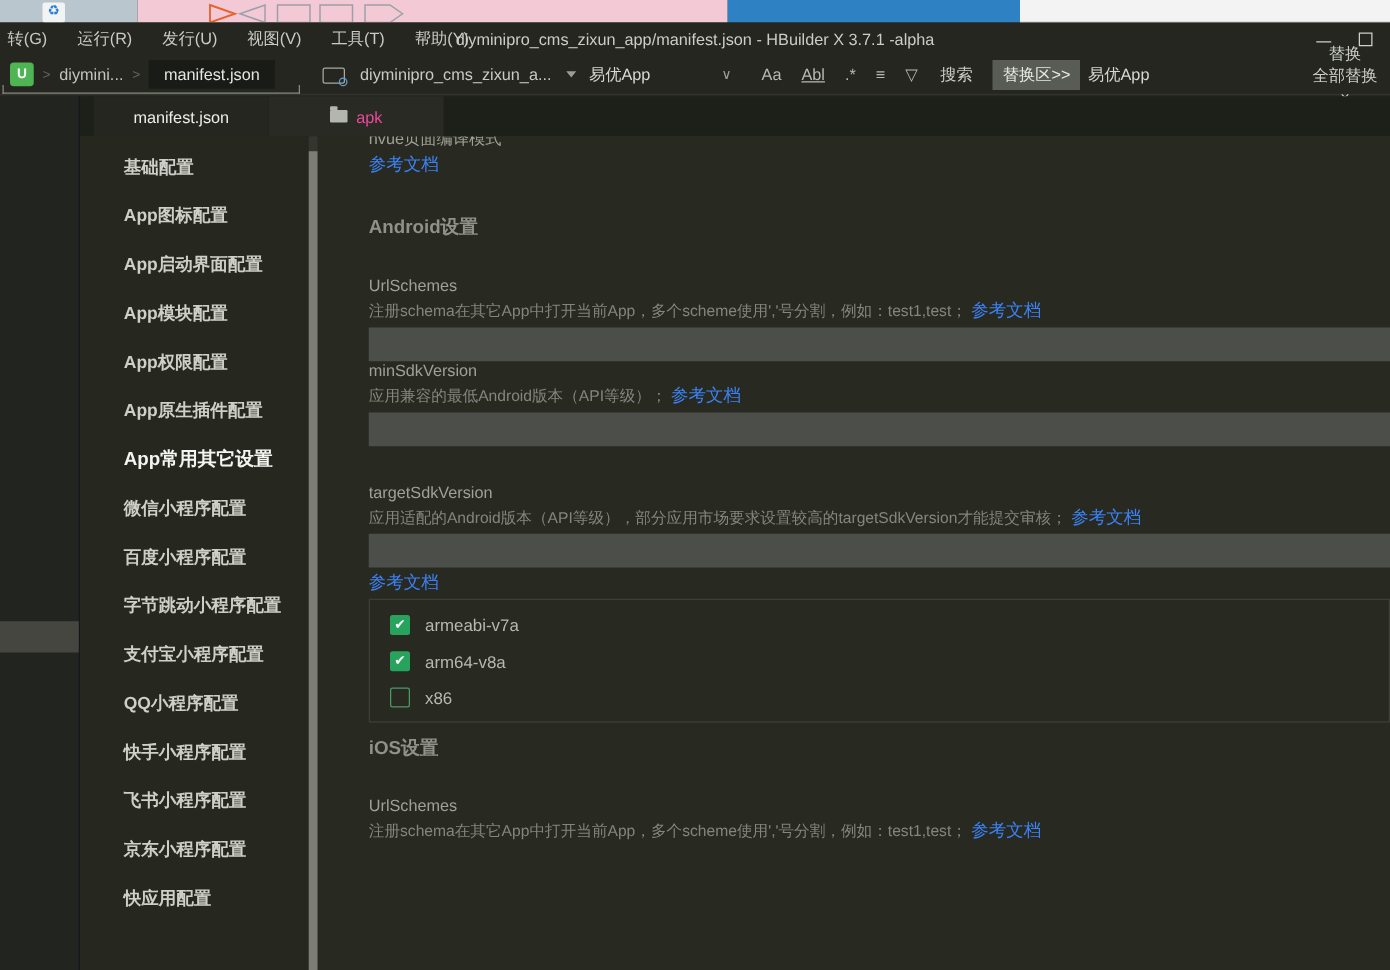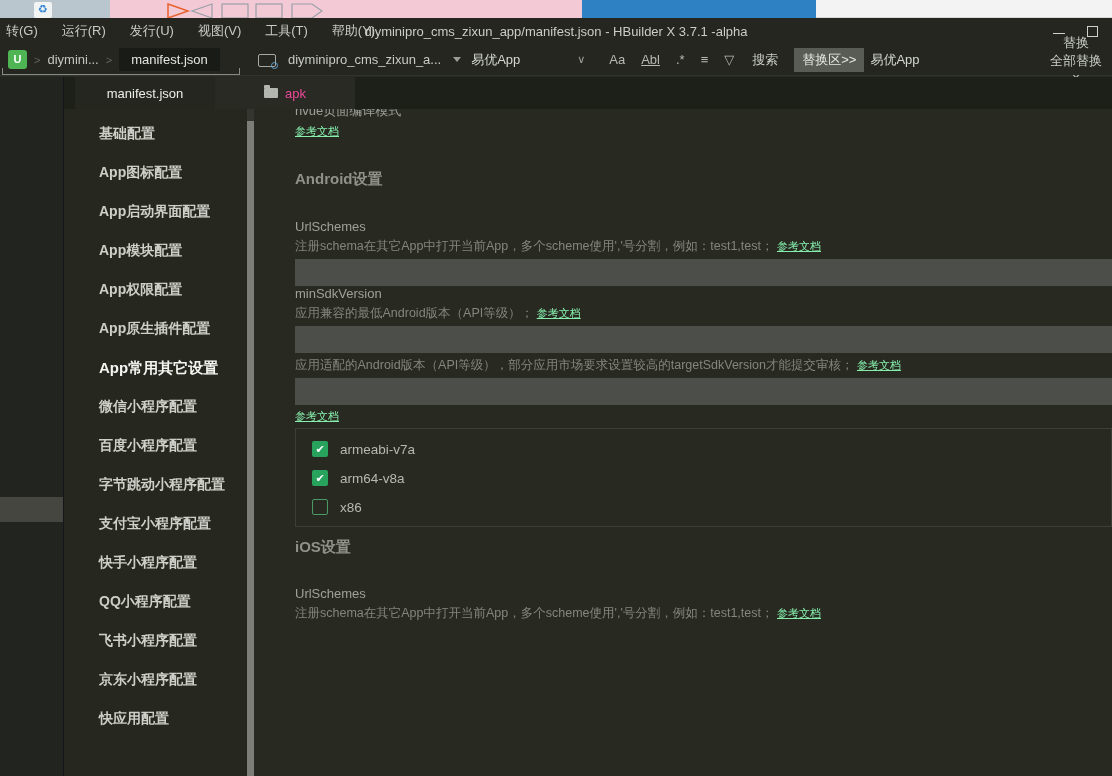--- a/index.html
+++ b/index.html
@@ -71,21 +71,21 @@
   .side li { height:39px; line-height:39px; padding-left:35px; font-size:14px; font-weight:600; color:#cdcfc8; white-space:nowrap; cursor:pointer; }
   .side li.active { color:#f4f5f1; font-weight:700; font-size:15px; }
   .vscroll { width:7px; background:#33352e; position:relative; flex:none; }
   .vscroll .thumb { position:absolute; top:12px; left:0; width:7px; height:655px; background:#7c7d77; }
   
   .content { flex:1; min-width:0; background:#282a22; padding:0 0 0 41px; overflow:hidden; }
   .clipwrap { height:11px; overflow:hidden; }
   .clipwrap .lab { margin-top:-7px; display:block; }
   .lab { color:#9fa199; font-size:13px; }
   .desc { color:#83857e; font-size:12.5px; margin-top:4px; }
-  .lnk { color:#86efac; text-decoration:underline; cursor:pointer; font-size:11px; }
+  .lnk { color:#3b82f6; cursor:pointer; font-size:14px; }
   .fld { display:block; width:100%; height:27px; background:#474944; border:none; outline:none; color:#c9cbc5; font-size:13px; padding:0 10px; font-family:inherit; }
   .fld.lighter { background:#4c4e49; }
   .hd { color:#8f918a; font-size:15px; font-weight:bold; }
   .cpu-box { border:1px solid #3c3e38; margin-top:4px; padding:10px 0 9px 16px; }
   .cpu-row { display:flex; align-items:center; gap:12px; height:20px; margin-bottom:9px; }
   .cpu-row:last-child { margin-bottom:0; }
   .cbx { width:16px; height:16px; border-radius:2px; flex:none; }
   .cbx.on { background:#27a35d; color:#fff; font-size:11px; line-height:16px; text-align:center; }
   .cbx.off { border:1px solid #4a9a66; background:transparent; }
   .cpu-lbl { color:#b6b8b2; font-size:13.5px; }
@@ -188,22 +188,22 @@
             <li>App图标配置</li>
             <li>App启动界面配置</li>
             <li>App模块配置</li>
             <li>App权限配置</li>
             <li>App原生插件配置</li>
             <li class="active">App常用其它设置</li>
             <li>微信小程序配置</li>
             <li>百度小程序配置</li>
             <li>字节跳动小程序配置</li>
             <li>支付宝小程序配置</li>
+            <li>QQ小程序配置</li>
             <li>快手小程序配置</li>
-            <li>QQ小程序配置</li>
             <li>飞书小程序配置</li>
             <li>京东小程序配置</li>
             <li>快应用配置</li>
           </ul>
         </div>
 
         <div class="vscroll">
           <div class="thumb"></div>
         </div>
 
@@ -217,20 +217,21 @@
           <div class="hd" style="margin-top:31px">Android设置</div>
 
           <div class="lab" style="margin-top:30px">UrlSchemes</div>
           <div class="desc"><span>注册schema在其它App中打开当前App，多个scheme使用','号分割，例如：test1,test；</span> <span class="lnk">参考文档</span></div>
           <input class="fld lighter mt4" value="" style="">
 
           <div class="lab" style="">minSdkVersion</div>
           <div class="desc"><span>应用兼容的最低Android版本（API等级）；</span> <span class="lnk">参考文档</span></div>
           <input class="fld lighter mt4" value="" style="">
 
+          <div class="lab" style="margin-top:29px">targetSdkVersion</div>
           <div class="desc"><span>应用适配的Android版本（API等级），部分应用市场要求设置较高的targetSdkVersion才能提交审核；</span> <span class="lnk">参考文档</span></div>
           <input class="fld lighter mt4" value="" style="">
 
           <div class="mt3"><span class="lnk">参考文档</span></div>
           <div class="cpu-box">
             <div class="cpu-row">
               <span class="cbx on">✔</span>
               <span class="cpu-lbl">armeabi-v7a</span>
             </div>
             <div class="cpu-row">

